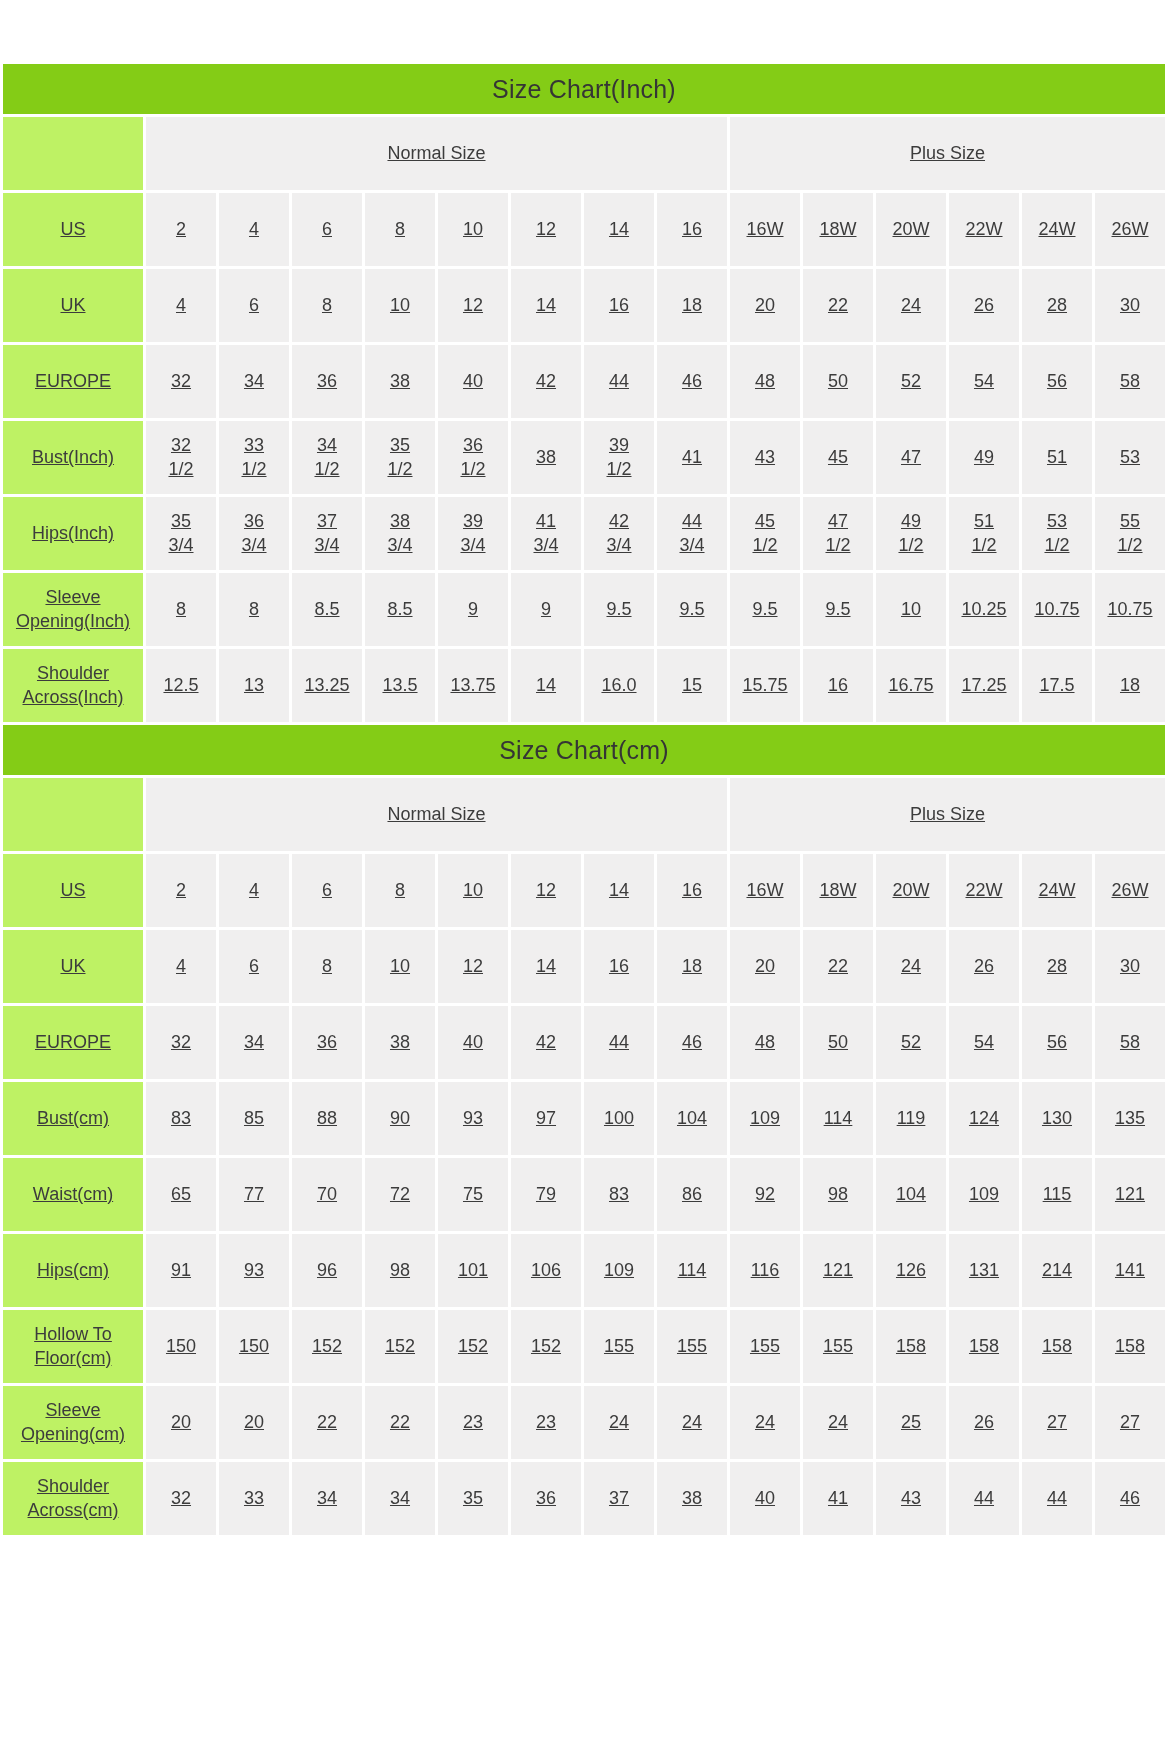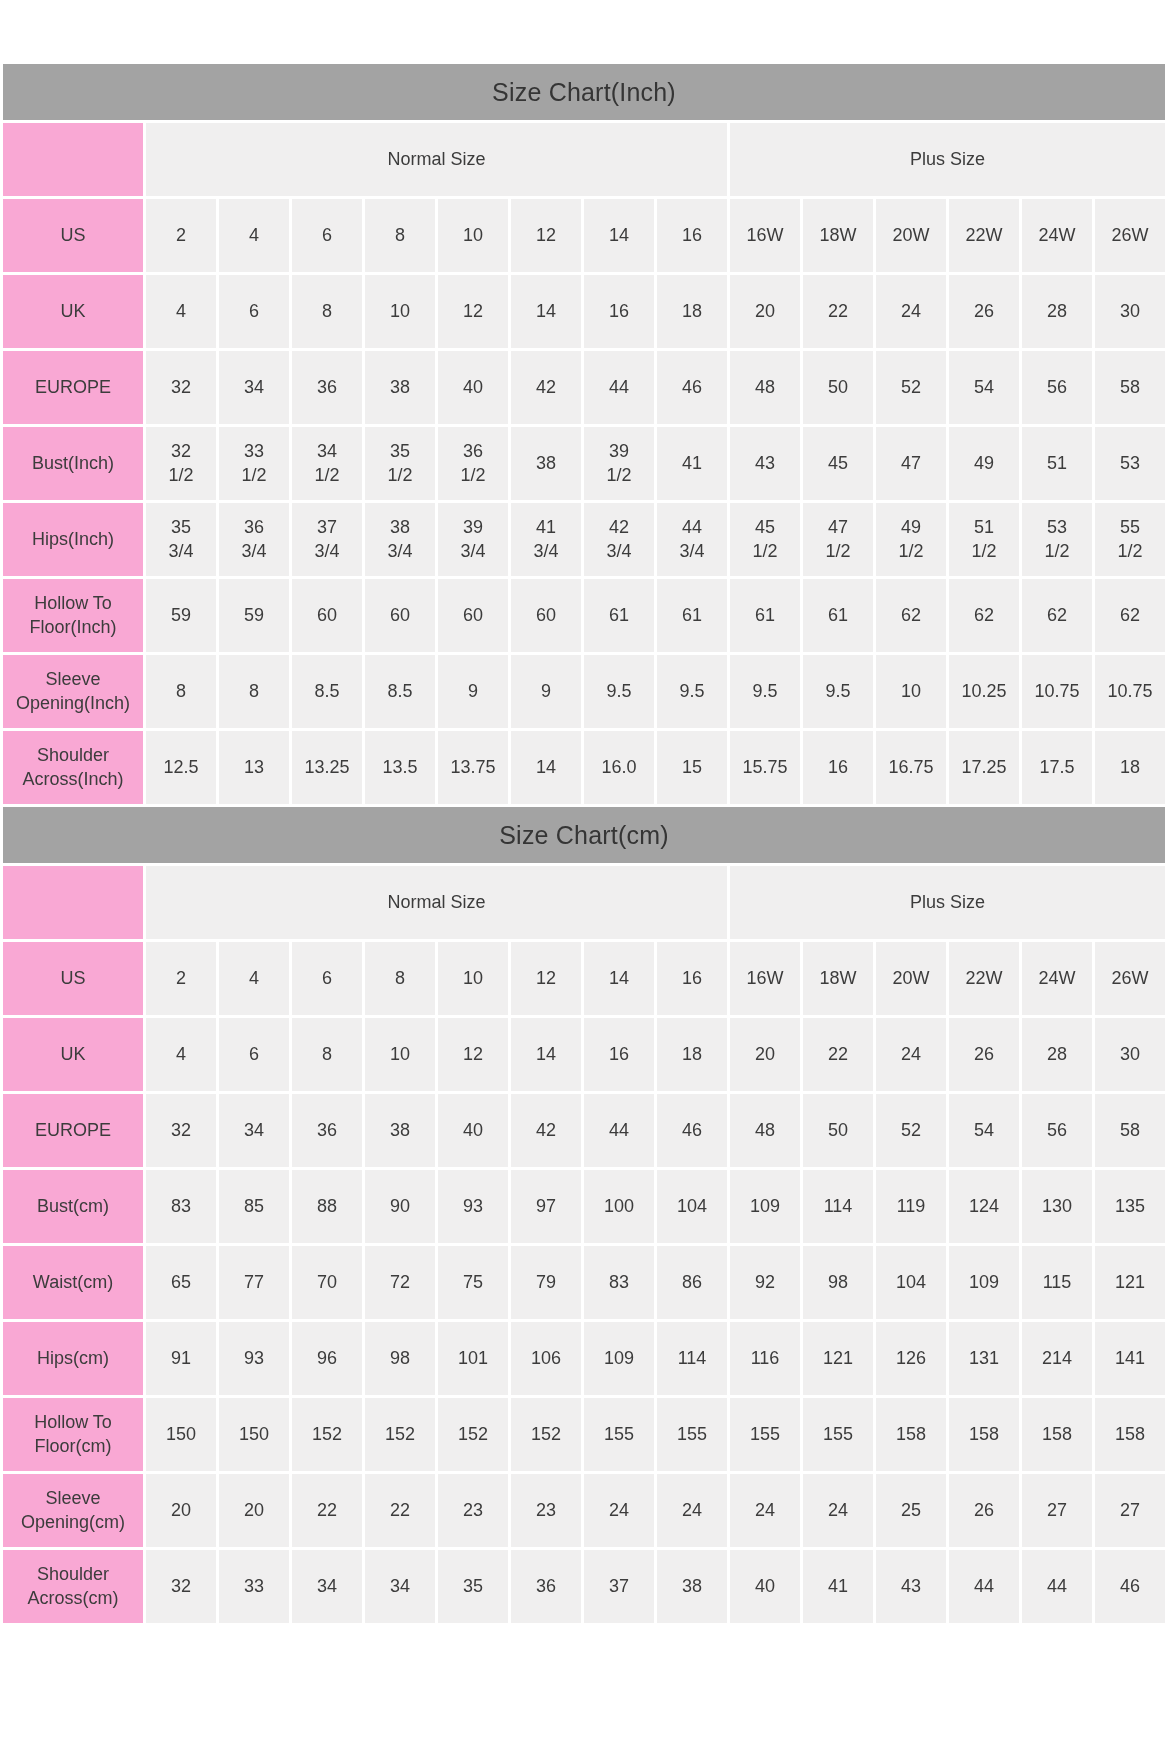--- a/index.html
+++ b/index.html
@@ -6,47 +6,48 @@
   html, body { background: #ffffff; }
   body {
     width: 1168px;
     height: 1752px;
     font-family: "Liberation Sans", "DejaVu Sans", sans-serif;
     color: #3c3c3c;
     overflow: hidden;
   }
   .page { padding-top: 64px; }
   .chart-title {
-    height: 56px;
+    height: 50px;
     margin: 0 3px;
-    background: #a3a3a3;
+    background: #84cc16;
     display: flex;
     align-items: center;
     justify-content: center;
     font-size: 25px;
     color: #353535;
     letter-spacing: 0.2px;
   }
   table.size-table {
     width: 100%;
     border-collapse: separate;
     border-spacing: 3px;
     table-layout: fixed;
+    text-decoration: underline;
   }
   col.label-col { width: 140px; }
   td {
     height: 73px;
     text-align: center;
     vertical-align: middle;
     font-size: 18px;
     line-height: 1.28;
     white-space: pre-line;
     overflow: hidden;
   }
-  td.label-cell { background: #f9a8d4; padding: 0 10px; }
+  td.label-cell { background: #bef264; padding: 0 10px; }
   td.data-cell  { background: #f0efef; padding: 0 2px; }
 </style>
 </head>
 <body>
 
 <div class="page">
     <div class="chart-title">Size Chart(Inch)</div>
     <table class="size-table">
       <colgroup>
         <col class="label-col">
@@ -170,37 +171,20 @@
           <td class="data-cell">49
 1/2</td>
           <td class="data-cell">51
 1/2</td>
           <td class="data-cell">53
 1/2</td>
           <td class="data-cell">55
 1/2</td>
         </tr>
         <tr>
-          <td class="label-cell">Hollow To Floor(Inch)</td>
-          <td class="data-cell">59</td>
-          <td class="data-cell">59</td>
-          <td class="data-cell">60</td>
-          <td class="data-cell">60</td>
-          <td class="data-cell">60</td>
-          <td class="data-cell">60</td>
-          <td class="data-cell">61</td>
-          <td class="data-cell">61</td>
-          <td class="data-cell">61</td>
-          <td class="data-cell">61</td>
-          <td class="data-cell">62</td>
-          <td class="data-cell">62</td>
-          <td class="data-cell">62</td>
-          <td class="data-cell">62</td>
-        </tr>
-        <tr>
           <td class="label-cell">Sleeve Opening(Inch)</td>
           <td class="data-cell">8</td>
           <td class="data-cell">8</td>
           <td class="data-cell">8.5</td>
           <td class="data-cell">8.5</td>
           <td class="data-cell">9</td>
           <td class="data-cell">9</td>
           <td class="data-cell">9.5</td>
           <td class="data-cell">9.5</td>
           <td class="data-cell">9.5</td>

